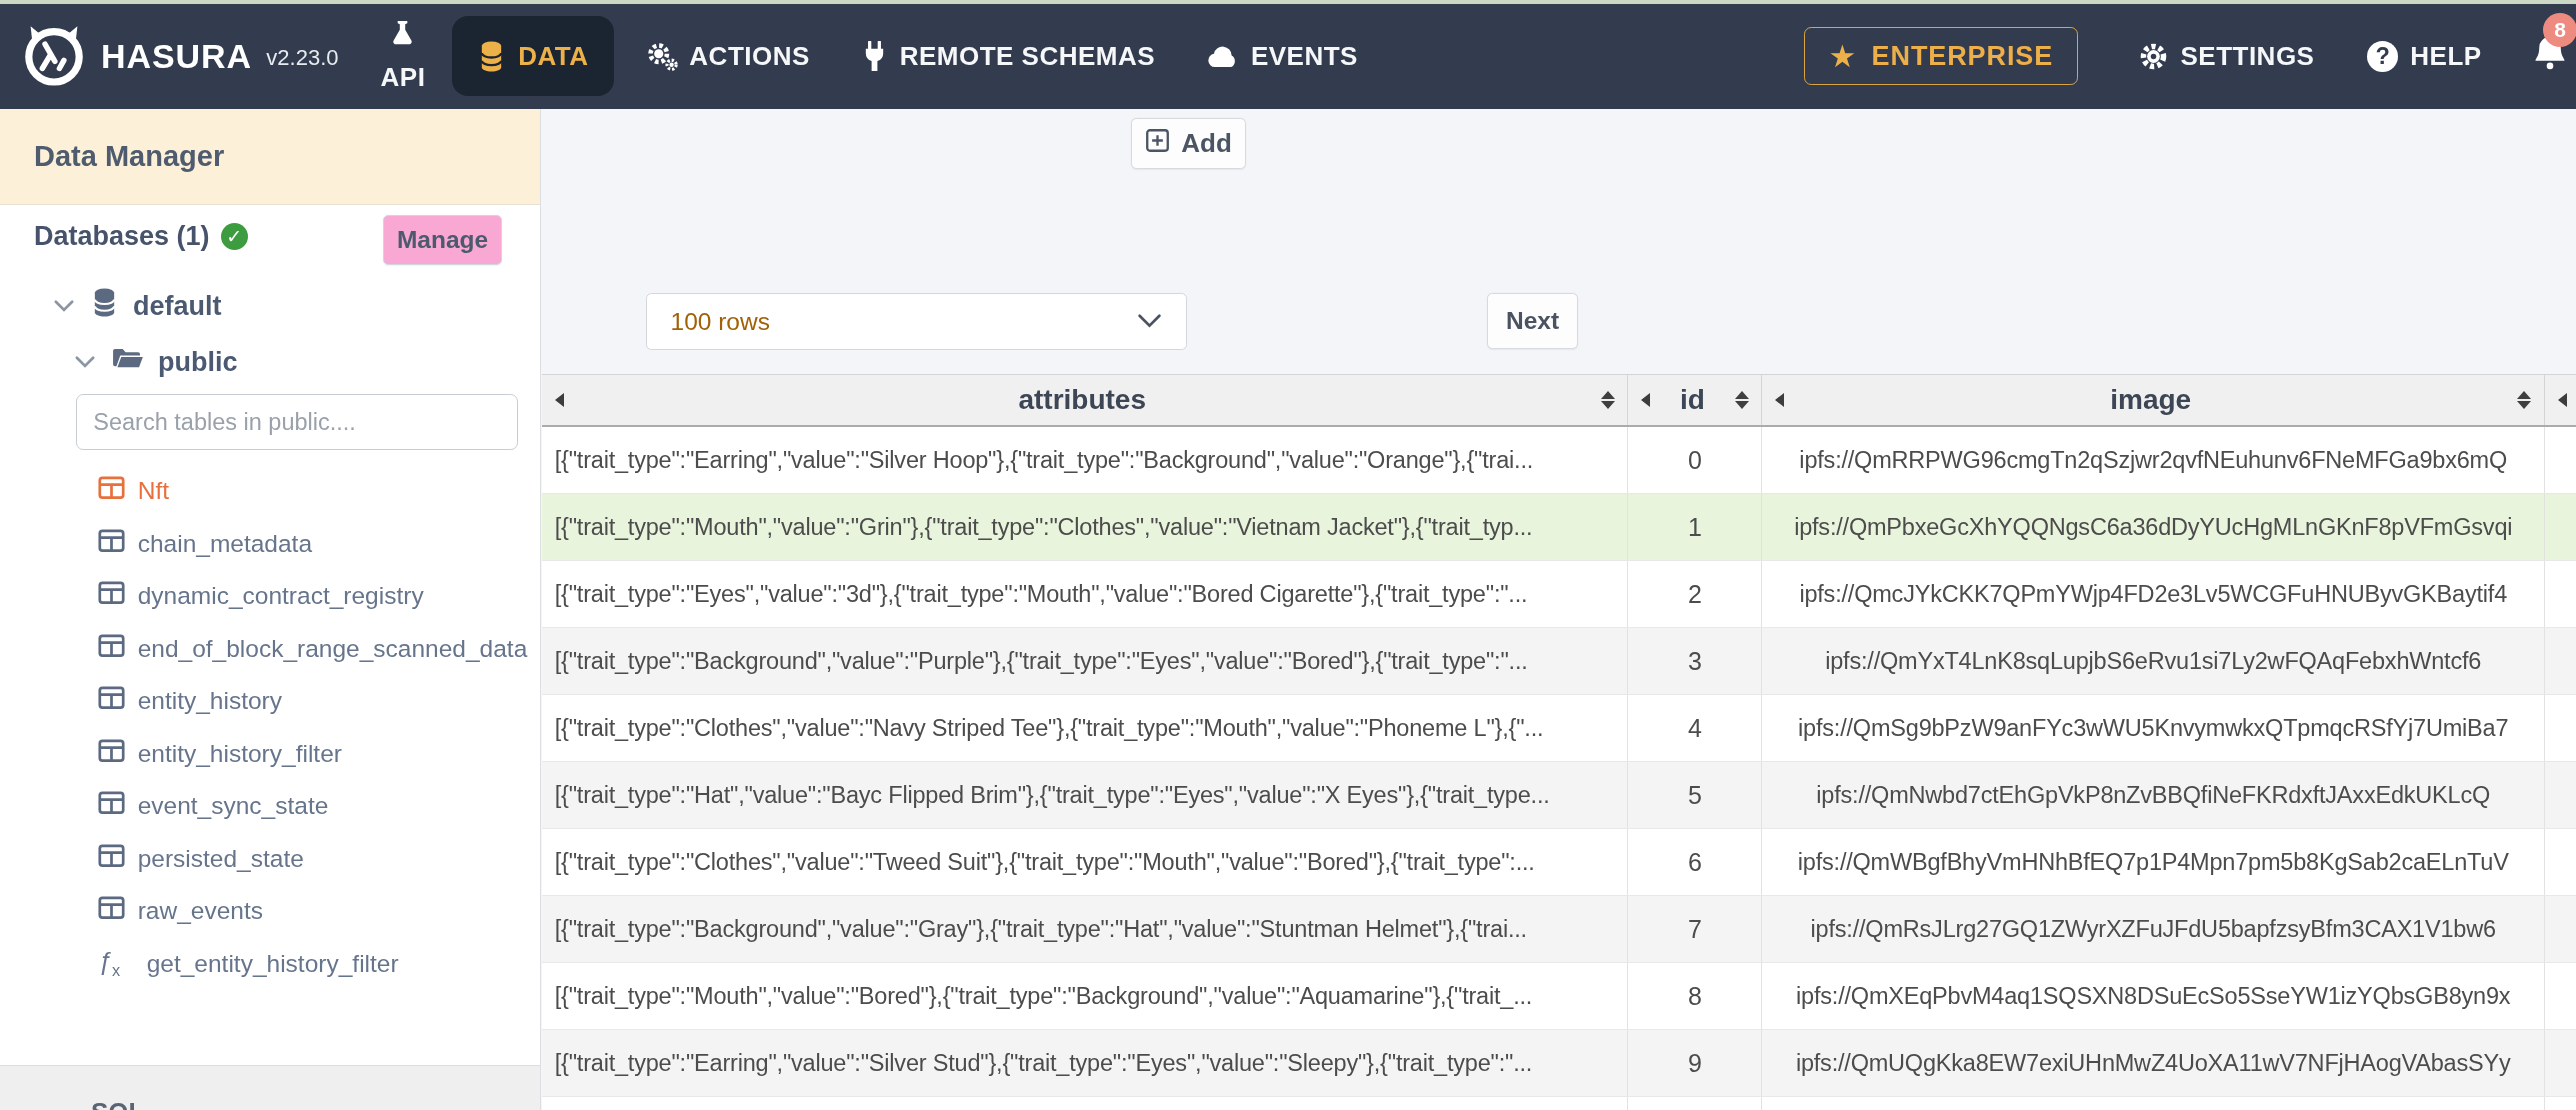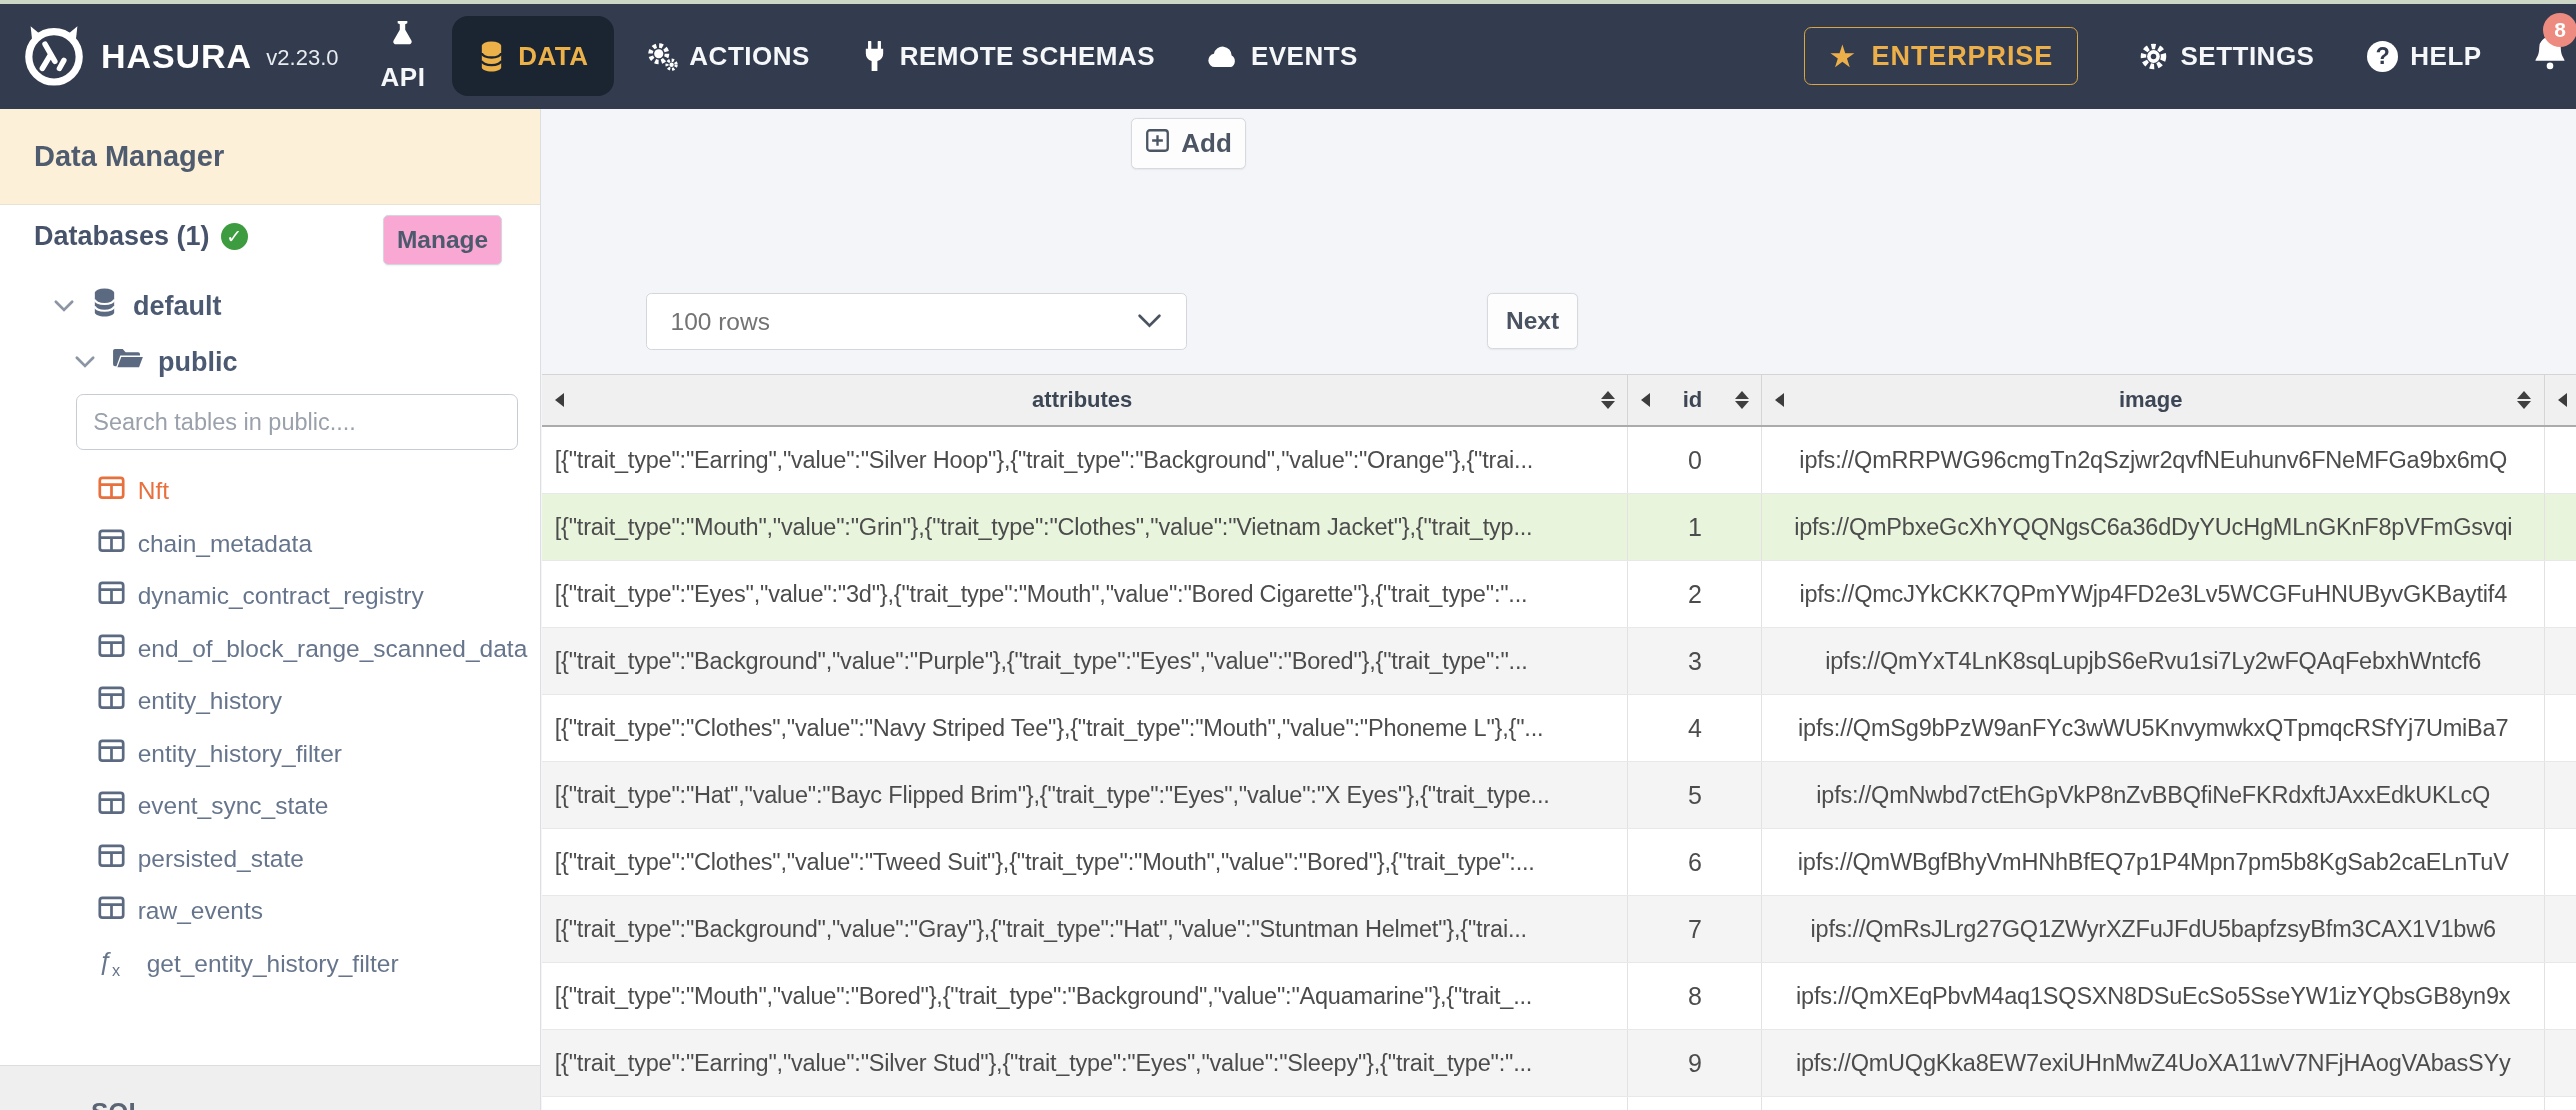--- a/index.html
+++ b/index.html
@@ -70,33 +70,33 @@
   .sb-footer-label { position:absolute; left:91px; top:31px; font-size:26px; font-weight:bold; color:#5a6474; }
 
   
   .main { position:absolute; top:109px; left:542px; width:2034px; height:1002px; background:#f3f5f8; }
   .add-btn { position:absolute; left:589px; top:9px; width:115px; height:51px; background:#fdfdfe;
              border:0.9px solid #d6dade; border-radius:5.4px; display:flex; align-items:center; justify-content:center;
              gap:11px; font-size:26px; font-weight:bold; color:#4b5563; cursor:pointer;
              box-shadow:0 0.9px 1.8px rgba(0,0,0,.06); }
   .rows-select { position:absolute; left:104px; top:184px; width:541px; height:57px; background:#fff;
                  border:0.9px solid #d3d7dc; border-radius:5.4px; display:flex; align-items:center;
-                 font-size:24.5px; color:#737373; padding:0 23.5px; cursor:pointer; }
+                 font-size:24.5px; color:#a16207; padding:0 23.5px; cursor:pointer; }
   .rows-select .sel-chev { margin-left:auto; display:flex; align-items:center; }
   .next-btn { position:absolute; left:945px; top:184px; width:91px; height:56px; background:#fdfdfe;
               border:0.9px solid #d6dade; border-radius:5.4px; display:flex; align-items:center; justify-content:center;
               font-size:24.5px; font-weight:bold; color:#4a5361; cursor:pointer;
               box-shadow:0 0.9px 1.8px rgba(0,0,0,.06); }
 
   
   .grid { position:absolute; left:0; top:265px; width:2034px; }
   .thead { display:flex; height:53px; background:#f0f0f1; border-top:0.9px solid #d4d4d4;
            border-bottom:2.7px solid #ababab; }
   .th { display:flex; align-items:center; border-right:0.9px solid #d5d5d5; padding:0 12.7px; }
-  .th-label { flex:1; text-align:center; font-size:22px; font-weight:bold; color:#3d4654; }
+  .th-label { flex:1; text-align:center; font-size:28px; font-weight:bold; color:#3d4654; }
   .tr { display:flex; height:67px; background:#fff; border-bottom:0.9px solid #e8e8e8; }
   .tr.alt { background:#f4f4f5; }
   .tr.highlight { background:#e9f4dd; }
   .tr.partial { height:16.3px; border-bottom:none; }
   .td { border-right:0.9px solid #e2e2e2; display:flex; align-items:center; overflow:hidden;
         font-size:23.5px; color:#4c4c4c; letter-spacing:-0.2px; white-space:nowrap; }
   .col-attr { width:1087px; }
   .col-id { width:134px; justify-content:center; }
   .col-img { width:783px; justify-content:center; }
   .col-extra { width:31px; border-right:none; }

